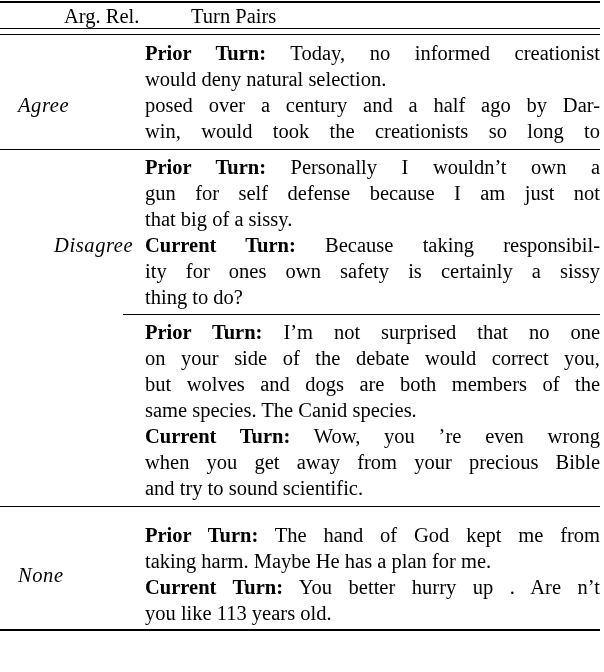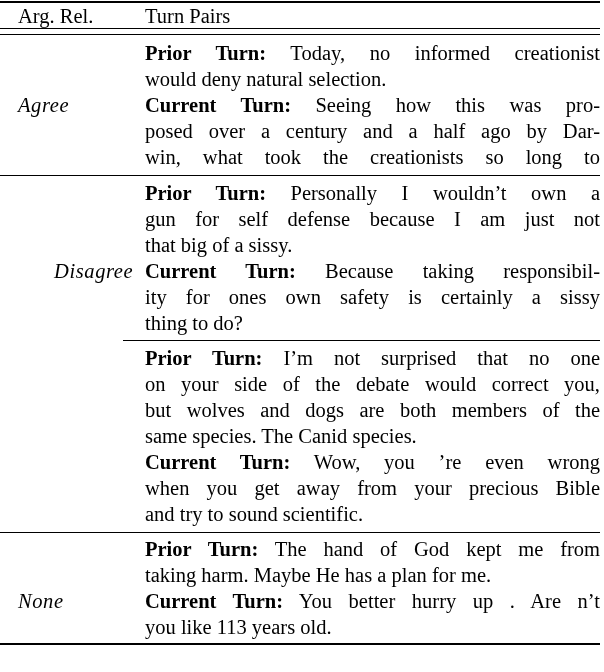--- a/index.html
+++ b/index.html
@@ -12,36 +12,36 @@
     overflow: hidden;
   }
   .paper-table { width: 600px; padding-top: 1px; }
 
   
   .rule-heavy { height: 0; border-top: 2.2px solid #000; }
   .rule-single { height: 0; border-top: 1.7px solid #000; }
   .rule-double { height: 6.5px; border-top: 1.7px solid #000; border-bottom: 1.7px solid #000; }
 
   
-  .thead { display: flex; height: 24px; line-height: 24px; margin-top: 1px; }
+  .thead { display: flex; height: 24px; line-height: 24px; margin-top: 1px; margin-left: 46px; }
 
   
   .col-rel  { flex: 0 0 123px; width: 123px; padding-left: 18px; }
   .col-pairs { flex: 1 1 auto; padding-left: 22px; }
 
   
   .trow { display: flex; }
   .rel { display: block; font-style: italic; letter-spacing: 0.6px; }
   .row-agree    .rel { margin-top: 57px; }
   .row-disagree .rel { margin-top: 82px; margin-left: 36px; }
   .row-none     .rel { margin-top: 55px; }
 
   .row-agree    .col-pairs { padding-top: 5px; padding-bottom: 5px; }
   .row-disagree .col-pairs { padding-top: 4px; padding-bottom: 5px; }
-  .row-none     .col-pairs { padding-top: 3px; padding-bottom: 3px; }
+  .row-none     .col-pairs { padding-top: 15px; padding-bottom: 3px; }
 
   
   .cline { height: 0; border-top: 1.7px solid #000; margin: 4px 0 4px -22px; }
 
   
   .line { text-align: justify; text-align-last: justify; }
   .line.last { text-align-last: left; }
   .tlabel { font-weight: bold; }
 </style>
 </head>
@@ -62,23 +62,22 @@
     <div class="col-rel">
       <span class="rel">Agree</span>
     </div>
     <div class="col-pairs">
       <div>
         <div>
           <div class="line"><b class="tlabel">Prior Turn:</b> <span>Today, no informed creationist</span></div>
           <div class="line last">would deny natural selection.</div>
         </div>
         <div>
-          <div class="line"><b class="tlabel">Current Turn:</b> <span>Seeing how this was pro-</span></div>
           <div class="line">posed over a century and a half ago by Dar-</div>
-          <div class="line">win, what took the creationists so long to</div>
+          <div class="line">win, would took the creationists so long to</div>
         </div>
       </div>
     </div>
   </div>
 
   <div class="rule-single"></div>
 
   <div class="trow row-disagree">
     <div class="col-rel">
       <span class="rel">Disagree</span>

